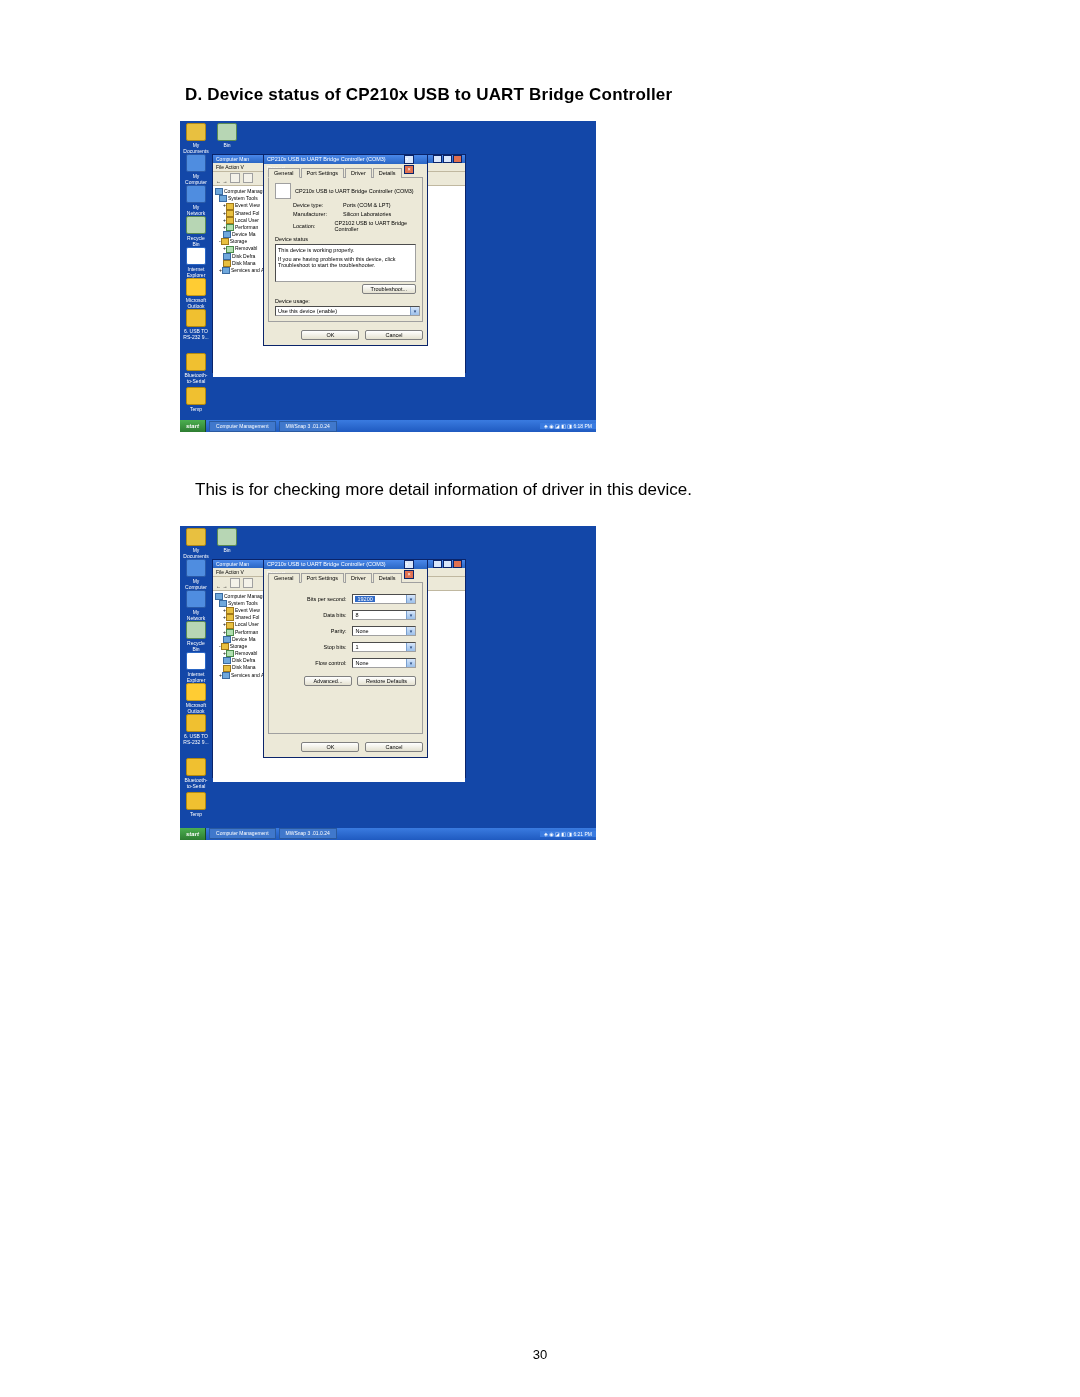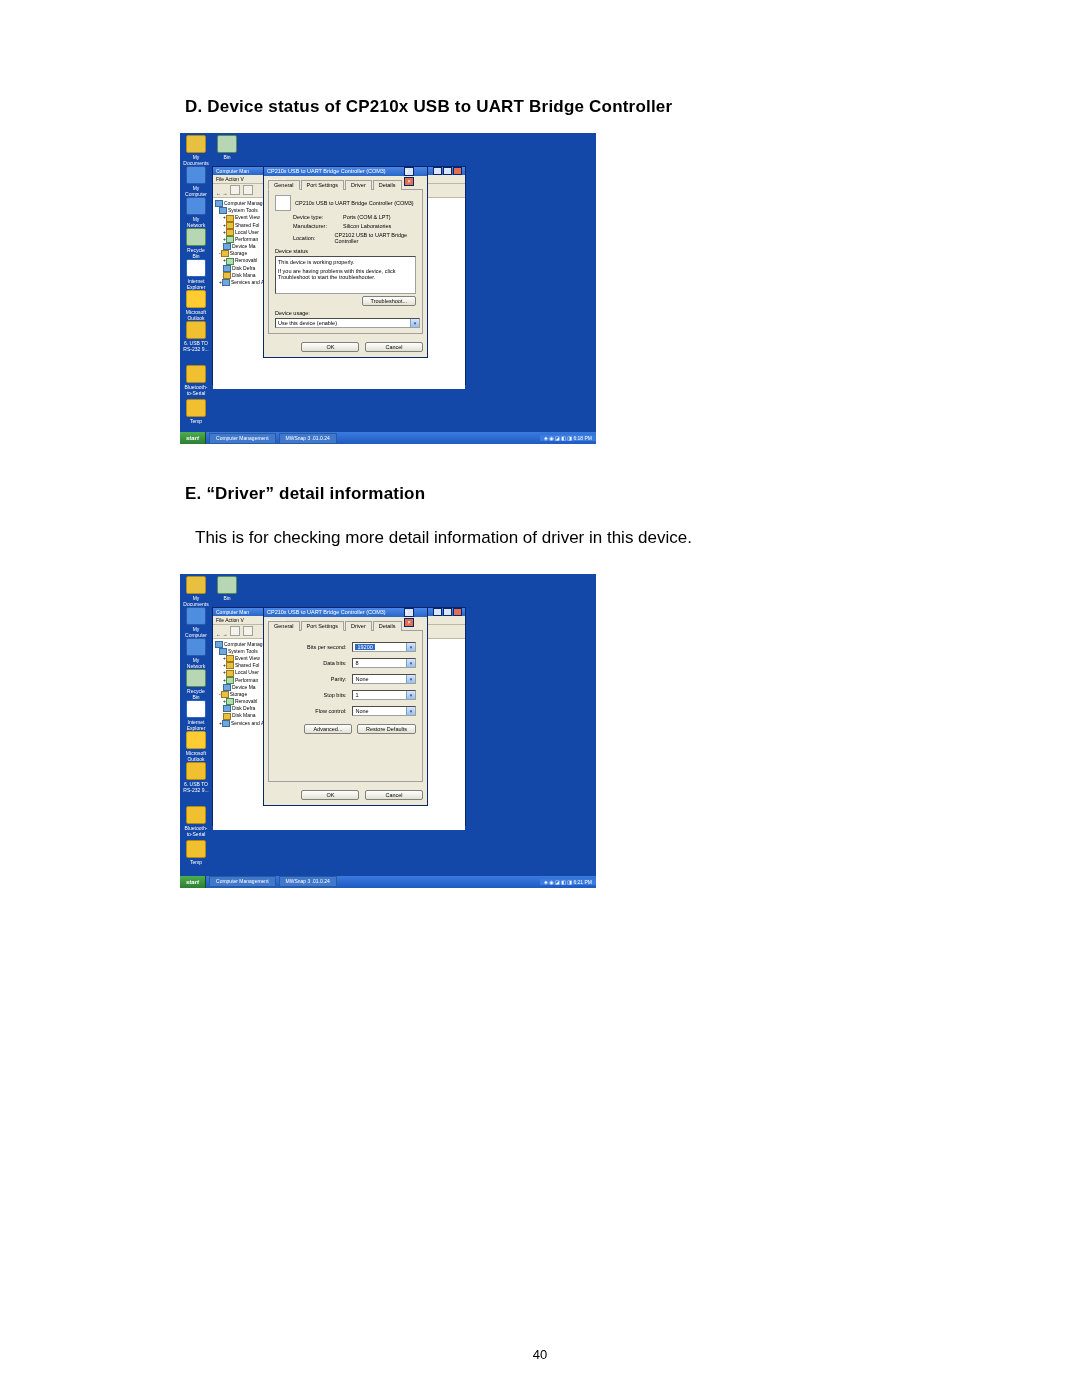--- a/index.html
+++ b/index.html
@@ -14,21 +14,21 @@
     width: 1080px;
     height: 1397px;
     position: relative;
     margin: 0 auto;
     box-sizing: border-box;
     padding: 85px 185px 40px 185px;
   }
   .section-heading {
     font-weight: bold;
     font-size: 17px;
-    margin: 12px 0 16px 0;
+    margin: 0 0 16px 0;
     letter-spacing: 0.2px;
   }
   .body-text {
     font-size: 17px;
     line-height: 2.1;
     margin: 0 0 18px 10px;
   }
   .body-text.justify {
     text-align: justify;
   }
@@ -326,21 +326,20 @@
     </div>
 
     <div class="taskbar">
       <div class="start-btn">start</div>
       <div class="task-item">Computer Management</div>
       <div class="task-item">MWSnap 3 .01.0.24</div>
       <div class="tray">◈ ◉ ◪ ◧ ◨ <span>6:18 PM</span></div>
     </div>
   </div>
 
-  <div class="section-heading">E.  “Driver” detail information</div>
   <div class="body-text">This is for checking more detail information of driver in this device.</div>
 
   <div class="shot" style="height:314px;">
 
     <div class="deskicon" style="left:3px; top:2px;"><div class="ico ico-folder"></div><span>My Documents</span></div>
     <div class="deskicon" style="left:34px; top:2px;"><div class="ico ico-bin"></div><span>Bin</span></div>
     <div class="deskicon" style="left:3px; top:33px;"><div class="ico ico-app"></div><span>My Computer</span></div>
     <div class="deskicon" style="left:3px; top:64px;"><div class="ico ico-app"></div><span>My Network Places</span></div>
     <div class="deskicon" style="left:3px; top:95px;"><div class="ico ico-bin"></div><span>Recycle Bin</span></div>
     <div class="deskicon" style="left:3px; top:126px;"><div class="ico ico-globe"></div><span>Internet Explorer</span></div>
@@ -438,14 +437,14 @@
     </div>
 
     <div class="taskbar">
       <div class="start-btn">start</div>
       <div class="task-item">Computer Management</div>
       <div class="task-item">MWSnap 3 .01.0.24</div>
       <div class="tray">◈ ◉ ◪ ◧ ◨ <span>6:21 PM</span></div>
     </div>
   </div>
 
-  <div class="page-number">40</div>
+  <div class="page-number">30</div>
 </div>
 
 </body></html>

